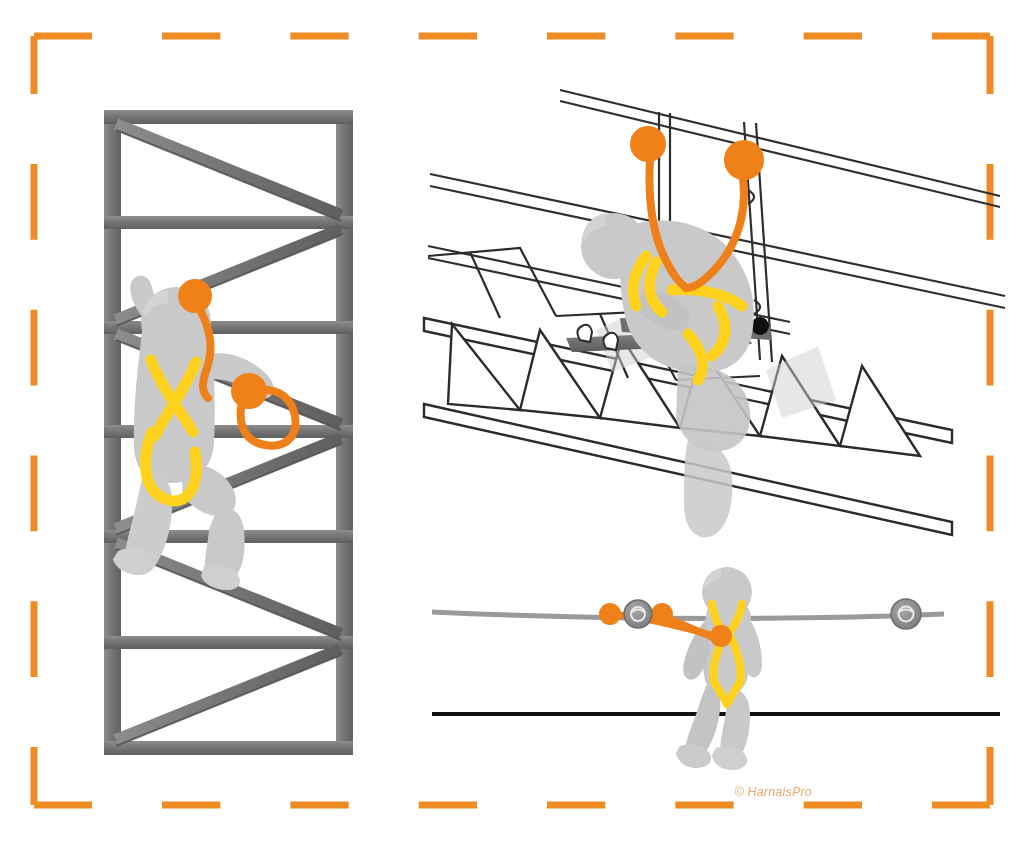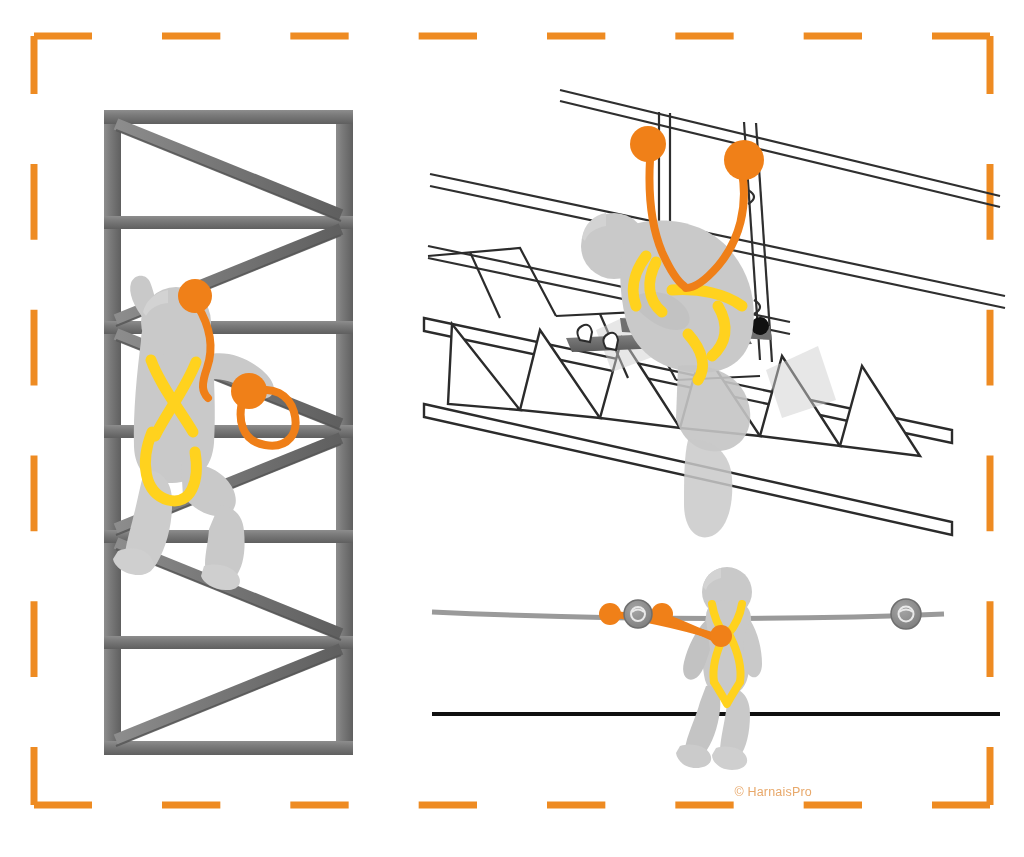--- a/index.html
+++ b/index.html
@@ -1,20 +1,20 @@
 <!DOCTYPE html>
 <html><head>
 <meta charset="utf-8">
 <style>
   html,body{margin:0;padding:0;background:#ffffff;}
   body{
     font-family:"Liberation Sans", sans-serif;
     width:1024px;height:857px;overflow:hidden;
   }
-  #stage{position:relative;width:848px;height:857px;background:#ffffff;}
+  #stage{position:relative;width:848px;height:857px;background:#ffffff;font-style:italic;}
   #frame-svg,#art-svg{position:absolute;left:0;top:0;width:1024px;height:857px;}
   #copyright{
     position:absolute;right:36px;bottom:58px;
     font-size:12.5px;color:#e8a86a;letter-spacing:.2px;
     white-space:nowrap;user-select:none;
   }
 </style>
 </head>
 <body>
 

